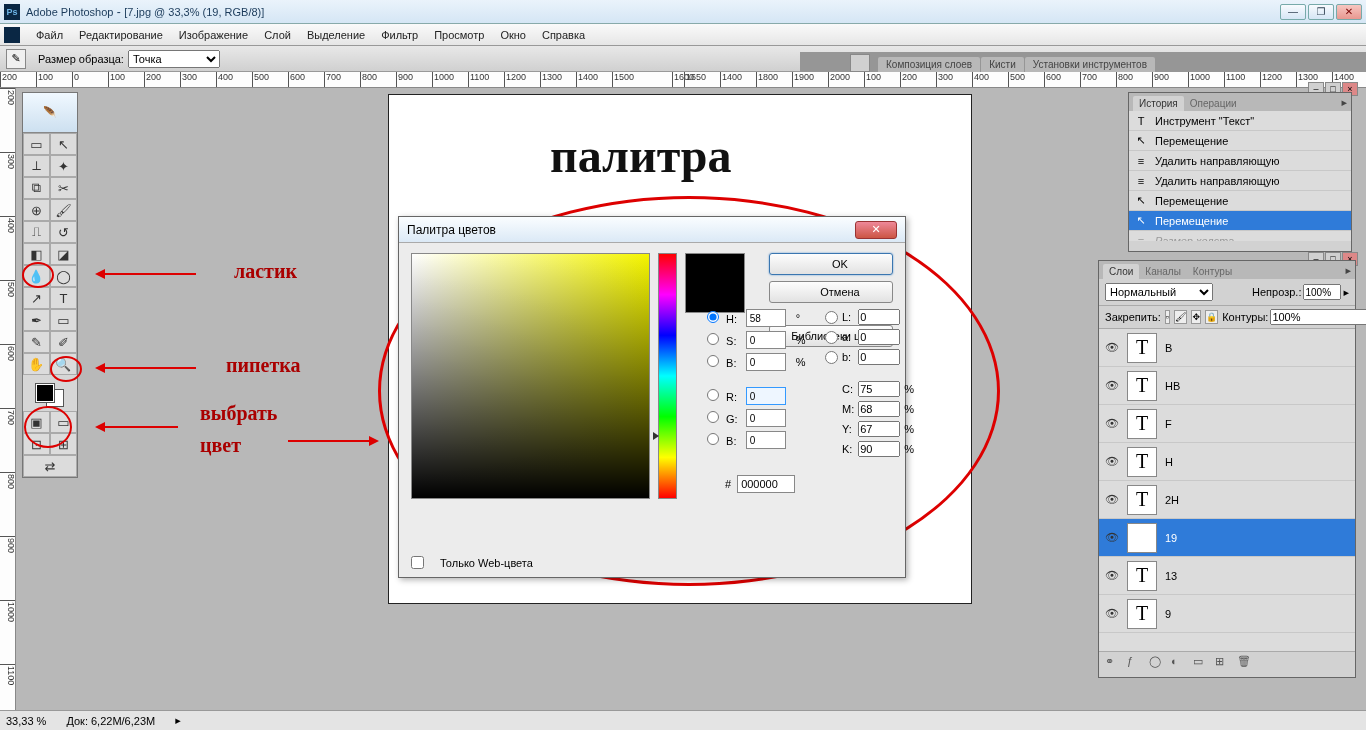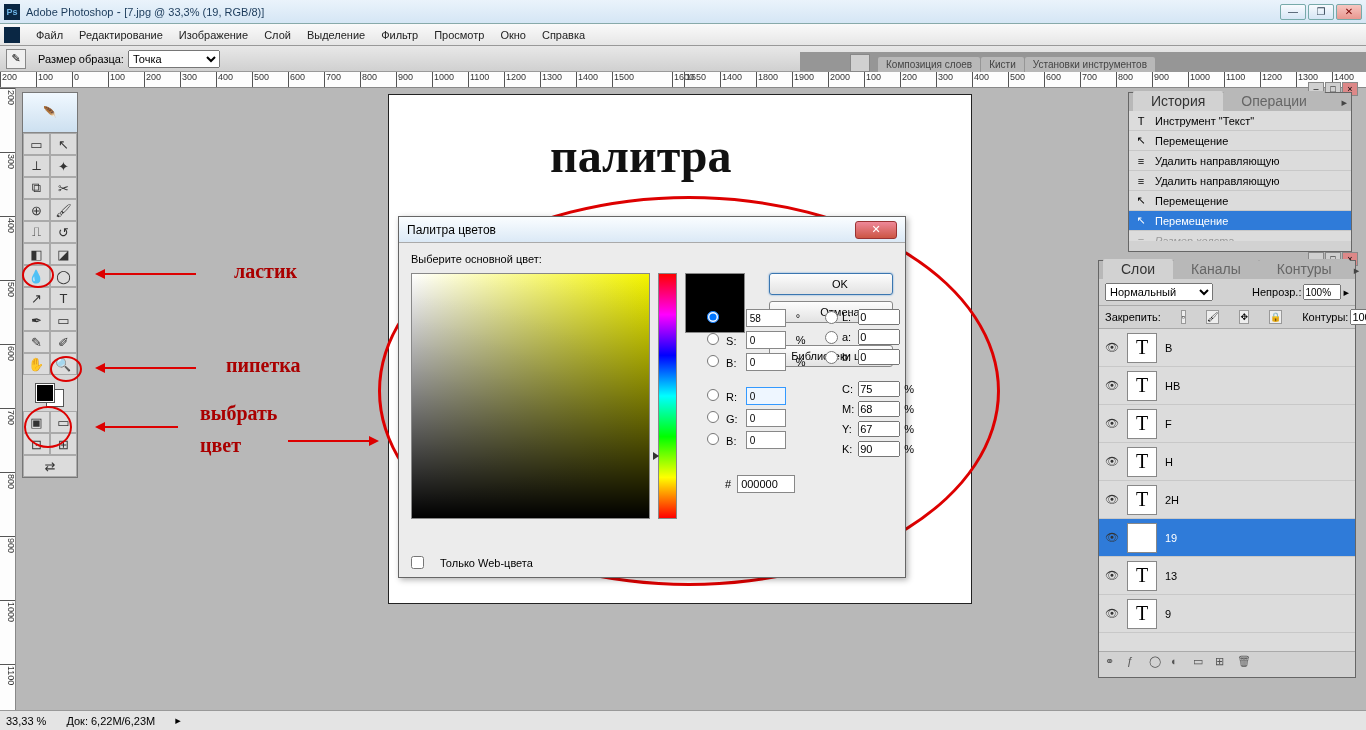--- a/index.html
+++ b/index.html
@@ -76,36 +76,36 @@
 .num-grid input { width:40px; height:18px; border:1px solid #888; padding:0 3px; font-size:10px; background:#fff;}
 .num-grid .lbl { font-size:11px; padding:0 4px;}
 .num-grid2 { position:absolute; top:92px; left:826px; display:grid; grid-template-columns:auto auto 42px auto; gap:4px 4px; align-items:center;}
 .hexrow { position:absolute; top:258px; left:728px; display:flex;align-items:center; gap:6px;}
 .hexrow input { width:58px;height:18px;border:1px solid #888;padding:0 3px;}
 .webonly { position:absolute; bottom:8px; left:12px; display:flex; align-items:center; gap:16px;}
 
 
 .panel { position:absolute; background:#d2d2d2; border:1px solid #666; }
 .panel-tabs { background:#b8b8b8; height:18px; display:flex; align-items:flex-end; padding-left:4px;}
-.panel-tabs .tab { background:#d2d2d2; padding:2px 18px; font-size:14px; border-radius:2px 2px 0 0; color:#333;}
+.panel-tabs .tab { background:#d2d2d2; padding:2px 6px; font-size:10px; border-radius:2px 2px 0 0; color:#333;}
 .panel-tabs .tab.inactive { background:#b8b8b8; color:#666;}
 .panel-tabs .opt { margin-left:auto; padding:2px 4px; color:#444;}
 .history { top:92px; left:1128px; width:224px; height:160px;}
 .history-list { height:130px; overflow:auto; background:#dcdcdc;}
 .hist-item { height:20px; display:flex; align-items:center; padding:0 4px; gap:6px; border-bottom:1px solid #c8c8c8;}
 .hist-item .ic { width:16px;height:16px; display:flex;align-items:center;justify-content:center; font-size:11px;}
 .hist-item.sel { background:#2f7bd9; color:#fff;}
 .hist-item.dim { color:#999; font-style:italic;}
 
 .layers { top:260px; left:1098px; width:258px; height:418px;}
 .layer-opts { padding:4px 6px; display:flex; align-items:center; gap:4px; border-bottom:1px solid #aaa;}
 .layer-opts select { width:108px; height:18px;}
 .layer-opts .r { margin-left:auto; display:flex;align-items:center;gap:2px;}
 .layer-opts input { width:38px; height:16px; font-size:10px;}
-.lock-row { padding:3px 6px; display:flex;align-items:center; gap:20px; border-bottom:1px solid #aaa; font-size:10px;}
+.lock-row { padding:3px 6px; display:flex;align-items:center; gap:4px; border-bottom:1px solid #aaa; font-size:10px;}
 .lock-row .ic { width:14px;height:14px;border:1px solid #999;background:#eee;display:flex;align-items:center;justify-content:center;font-size:9px;}
 .layer-list { background:#dcdcdc; height:322px; overflow:auto;}
 .layer-item { height:38px; display:flex;align-items:center; padding:0 6px; gap:8px; border-bottom:1px solid #c8c8c8;}
 .layer-item.sel { background:#2f7bd9; color:#fff;}
 .layer-item .eye { width:14px;height:14px; color:#333;}
 .layer-item .thumb { width:30px;height:30px;background:#fff;border:1px solid #888;display:flex;align-items:center;justify-content:center;font-family:Georgia;font-size:20px;}
 .layer-foot { height:22px; background:#d2d2d2; border-top:1px solid #aaa; display:flex;align-items:center; gap:6px; padding:0 6px;}
 .layer-foot .ic { width:16px;height:16px; color:#555;}
 
 
@@ -262,21 +262,20 @@
 <div class="anno" style="top:402px;left:200px;">выбрать</div>
 <div class="anno" style="top:434px;left:200px;">цвет</div>
 <div class="arrow" style="top:440px;left:288px;width:86px;transform:scaleX(-1);"></div>
 
 <div class="dialog">
   <div class="dlg-title">
     <span class="t">Палитра цветов</span>
     <div class="dlg-close">✕</div>
   </div>
   <div class="dlg-body">
-    <div class="dlg-prompt">Выберите основной цвет:</div>
     <div class="picker-row">
       <div class="sv-field"></div>
       <div class="hue-strip"></div>
       <div style="display:flex;flex-direction:column;gap:4px;">
         <div class="preview-box"></div>
       </div>
       <div class="dlg-btns">
         <div class="dlg-btn primary">OK</div>
         <div class="dlg-btn">Отмена</div>
         <div style="height:10px;"></div>

